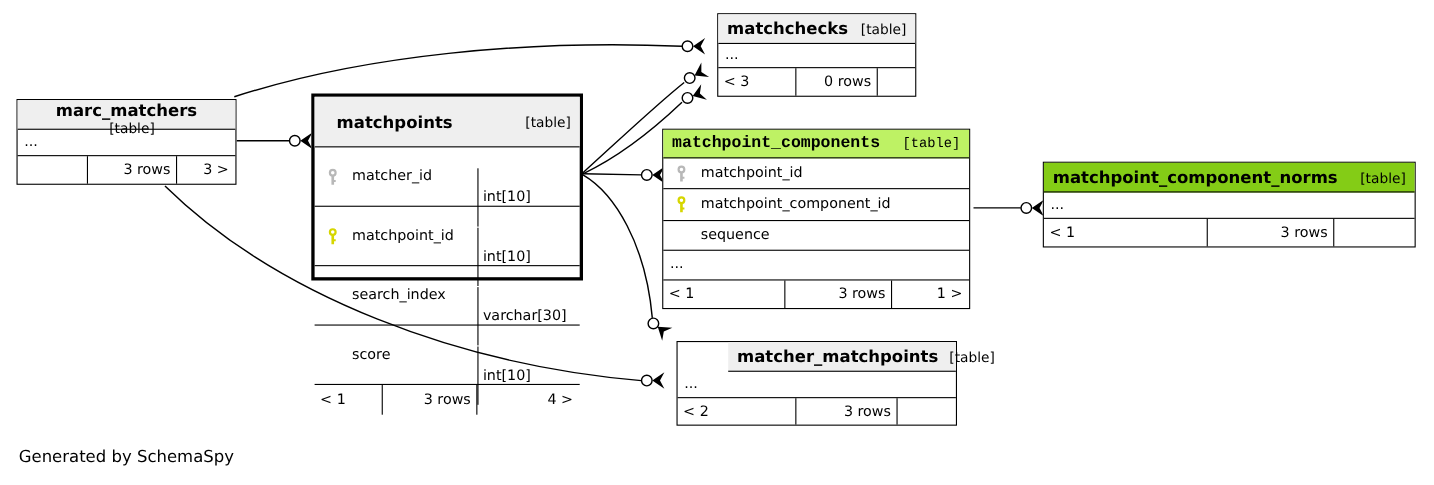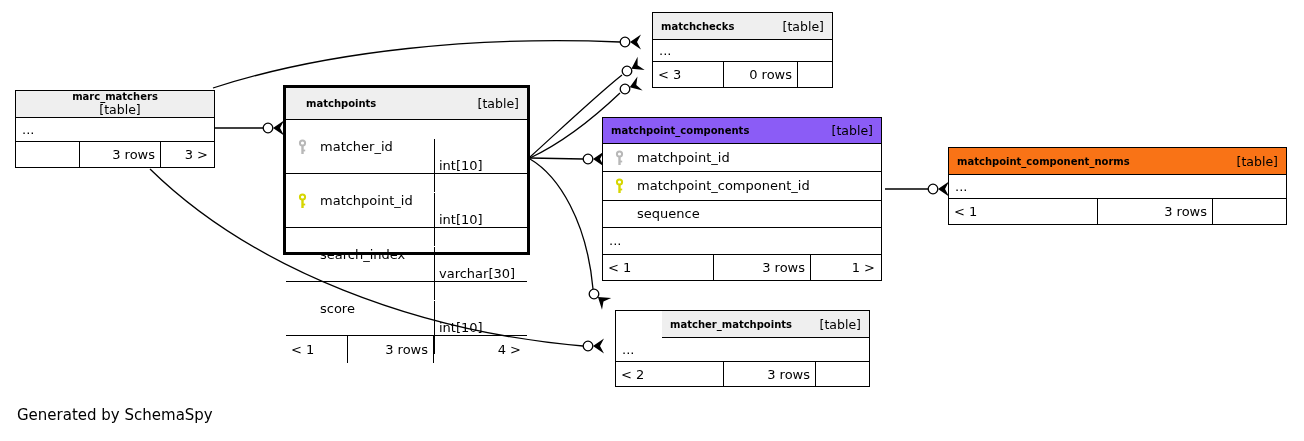--- a/index.html
+++ b/index.html
@@ -7,21 +7,21 @@
        font-family:"DejaVu Sans","Liberation Sans",sans-serif;color:#000;}
   #canvas{position:relative;width:1304px;height:441px;}
   #edges{position:absolute;left:0;top:0;z-index:1;}
 
   .tbl{position:absolute;z-index:2;background:#fff;border:1px solid #000;
        box-sizing:border-box;display:flex;flex-direction:column;}
   .tbl.emph{border-width:3px;}
   .hdr{background:#efefef;border-bottom:1px solid #000;display:flex;
        justify-content:space-between;align-items:center;padding:0 8px;
        box-sizing:border-box;flex:0 0 auto;}
-  .tname{font-weight:bold;font-size:10px;white-space:nowrap;}
+  .tname{font-weight:bold;font-size:15px;white-space:nowrap;}
   .ttag{font-size:12.5px;white-space:nowrap;margin-left:10px;}
   .rows{flex:1 1 auto;display:flex;flex-direction:column;}
   .row{flex:1 1 auto;display:flex;align-items:center;border-bottom:1px solid #000;
        box-sizing:border-box;font-size:13px;}
   .rows .row:last-child{border-bottom:1px solid #000;}
   .namecell{display:flex;align-items:center;flex:1 1 auto;height:100%;}
   .keyslot{width:20px;display:flex;justify-content:center;align-items:center;
            margin-left:6px;flex:0 0 auto;}
   .clabel{margin-left:8px;white-space:nowrap;}
   .row.ellipsis .clabel{margin-left:6px;}
@@ -34,21 +34,21 @@
   .fc.c{justify-content:flex-end;padding-right:5px;}
   .fc.r{justify-content:flex-end;padding-right:6px;border-right:none;flex:1 1 auto;}
 
   
   #t-marc_matchers{left:15px;top:90px;width:200px;height:78px;}
   #t-marc_matchers .hdr{height:27px;flex-direction:column;}
   #t-marc_matchers .ftr{height:25px;}
   #t-marc_matchers .fc.l{width:64px;}  #t-marc_matchers .fc.c{width:81px;}
 
   #t-matchpoints{left:283px;top:85px;width:247px;height:170px;}
-  #t-matchpoints .hdr{height:32px;padding-left:20px;}
+  #t-matchpoints .hdr{height:46px;padding-left:20px;}
   #t-matchpoints .ftr{height:27px;}
   #t-matchpoints .ctype{width:93px;margin-top:38px;}
   #t-matchpoints .fc.l{width:62px;}  #t-matchpoints .fc.c{width:86px;}
 
   #t-matchchecks{left:652px;top:12px;width:181px;height:76px;}
   #t-matchchecks .hdr{height:27px;}
   #t-matchchecks .ftr{height:25px;}
   #t-matchchecks .fc.l{width:71px;}  #t-matchchecks .fc.c{width:74px;}
 
   #t-matchpoint_components{left:602px;top:117px;width:280px;height:164px;}
@@ -201,21 +201,21 @@
         </div>
       </div>
     <div class="ftr">
       <span class="fc l">&lt; 3</span>
       <span class="fc c">0 rows</span>
       <span class="fc r"></span>
     </div>
   </div>
 
   <div class="tbl" id="t-matchpoint_components">
-    <div class="hdr" style="background: #8b5cf6;">
+    <div class="hdr" style="background: #bef264; font-family: Liberation Mono, monospace;">
       <span class="tname">matchpoint_components</span>
       <span class="ttag">[table]</span>
     </div>
     <div class="rows">
         <div class="row">
           <div class="namecell">
             <span class="keyslot">
               <svg width="11" height="16" viewBox="0 0 11 16">
                 <circle cx="5.5" cy="4" r="2.6" fill="none" stroke="#b8b8b8" stroke-width="2"></circle>
                 <line x1="5.5" y1="6.6" x2="5.5" y2="15" stroke="#b8b8b8" stroke-width="2.4"></line>
@@ -250,21 +250,21 @@
         </div>
       </div>
     <div class="ftr">
       <span class="fc l">&lt; 1</span>
       <span class="fc c">3 rows</span>
       <span class="fc r">1 &gt;</span>
     </div>
   </div>
 
   <div class="tbl" id="t-matchpoint_component_norms">
-    <div class="hdr" style="background: #f97316;">
+    <div class="hdr" style="background: #84cc16;">
       <span class="tname">matchpoint_component_norms</span>
       <span class="ttag">[table]</span>
     </div>
     <div class="rows">
         <div class="row ellipsis">
           <div class="namecell">
             <span class="clabel">...</span>
           </div>
         </div>
       </div>

